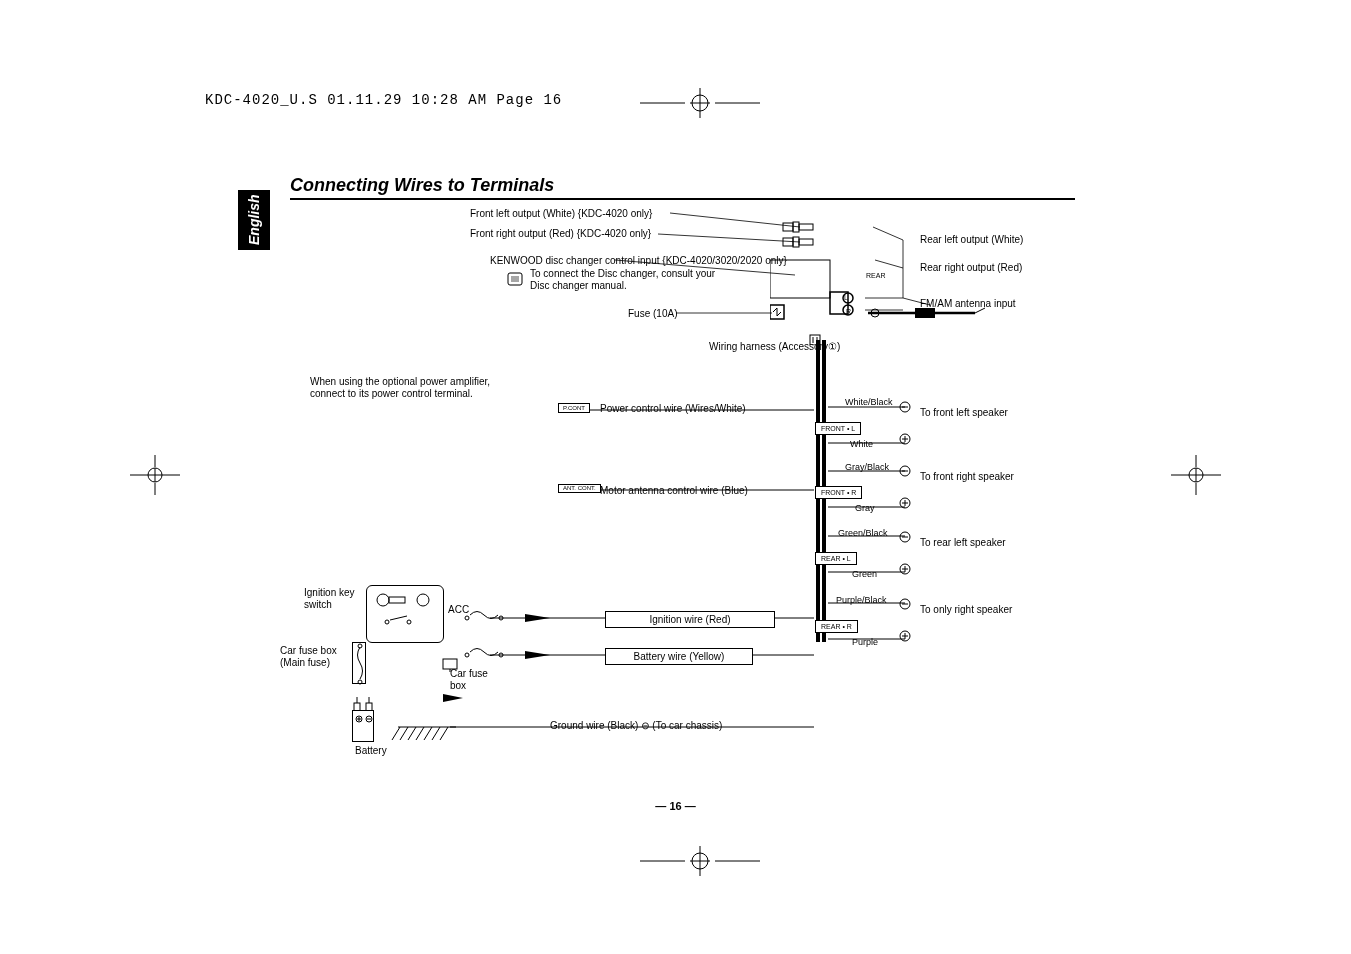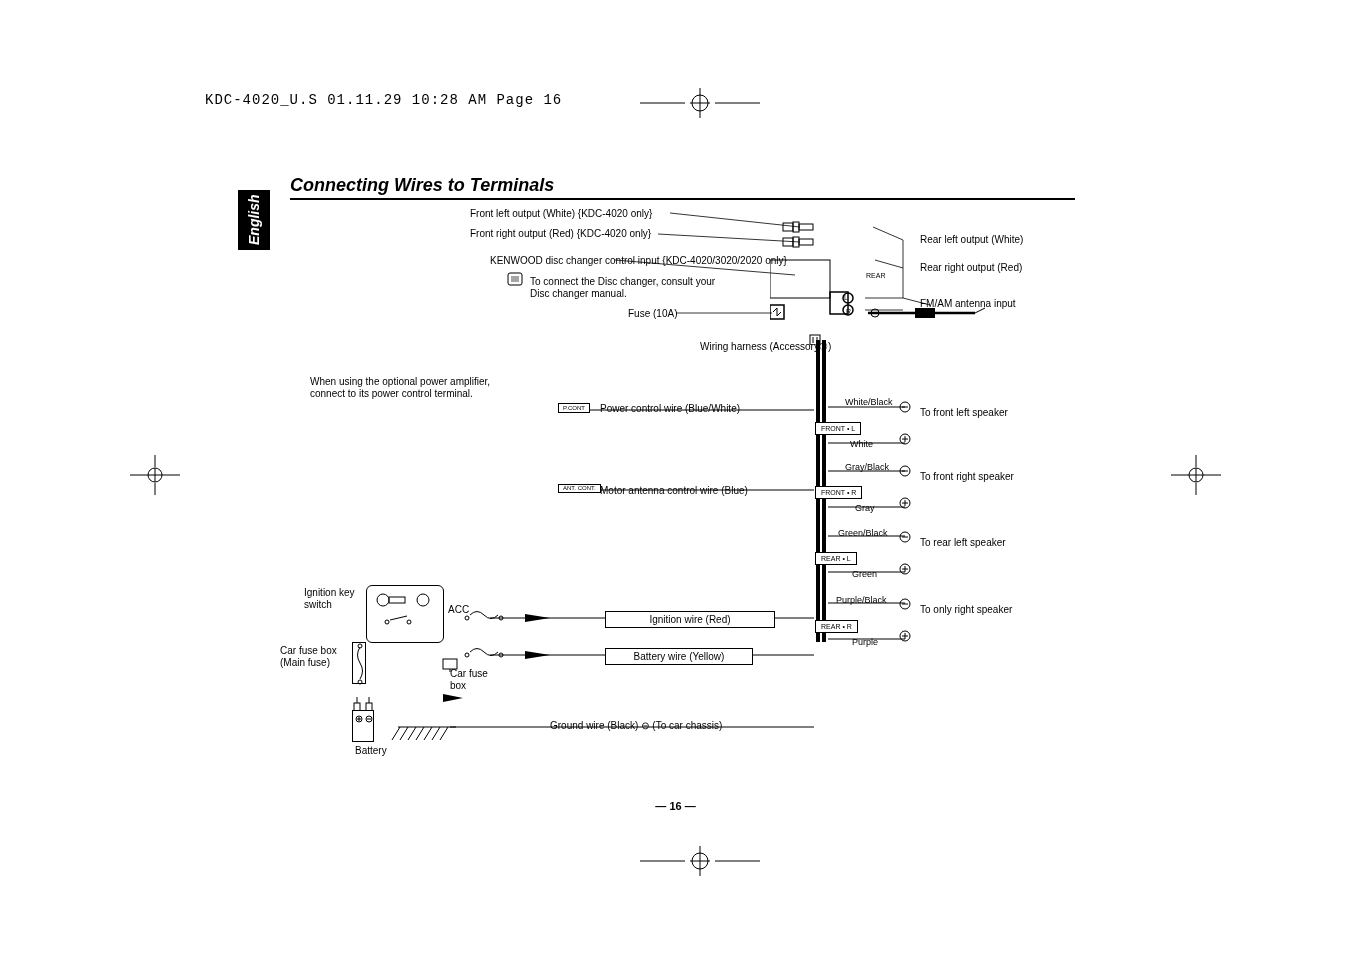--- a/index.html
+++ b/index.html
@@ -267,41 +267,41 @@
     <circle cx="197" cy="418" r="2" fill="none" stroke="#000"></circle>
     <circle cx="231" cy="418" r="2" fill="none" stroke="#000"></circle>
     <path d="M200 452 Q207 445 214 452 Q221 459 228 452" fill="none" stroke="#000"></path>
     <circle cx="197" cy="455" r="2" fill="none" stroke="#000"></circle>
     <circle cx="231" cy="455" r="2" fill="none" stroke="#000"></circle>
   </svg>
 
   <div class="label" style="top:8px;left:200px">Front left output (White) {KDC-4020 only}</div>
   <div class="label" style="top:28px;left:200px">Front right output (Red) {KDC-4020 only}</div>
   <div class="label" style="top:55px;left:220px">KENWOOD disc changer control input {KDC-4020/3020/2020 only}</div>
-  <div class="label" style="top:76px;left:260px;width:200px;line-height:1.2">To connect the Disc changer, consult your Disc changer manual.</div>
+  <div class="label" style="top:68px;left:260px;width:200px;line-height:1.2">To connect the Disc changer, consult your Disc changer manual.</div>
   <svg style="position:absolute;top:70px;left:236px;width:20px;height:20px" viewBox="0 0 20 20">
     <rect x="2" y="3" width="14" height="12" rx="2" fill="none" stroke="#000"></rect>
     <line x1="5" y1="7" x2="13" y2="7" stroke="#000" stroke-width="0.7"></line>
     <line x1="5" y1="9" x2="13" y2="9" stroke="#000" stroke-width="0.7"></line>
     <line x1="5" y1="11" x2="13" y2="11" stroke="#000" stroke-width="0.7"></line>
   </svg>
   <div class="label" style="top:108px;left:358px">Fuse (10A)</div>
 
   <div class="label" style="top:34px;left:650px;text-align:right">Rear left output (White)</div>
   <div class="label" style="top:62px;left:650px">Rear right output (Red)</div>
   <div class="label" style="top:98px;left:650px">FM/AM antenna input</div>
   <div class="label-xs" style="top:72px;left:596px">REAR</div>
   <div class="label-xs" style="top:94px;left:574px">L</div>
   <div class="label-xs" style="top:108px;left:576px">R</div>
 
-  <div class="label" style="top:141px;left:430px;line-height:1.2">Wiring harness (Accessory①)</div>
+  <div class="label" style="top:141px;left:439px;line-height:1.2">Wiring harness (Accessory①)</div>
 
   <div class="label" style="top:176px;left:40px;width:200px;line-height:1.2">When using the optional power amplifier, connect to its power control terminal.</div>
   <div class="small-box" style="top:203px;left:288px">P.CONT</div>
-  <div class="label" style="top:203px;left:330px">Power control wire (Blue/White)</div>
+  <div class="label" style="top:203px;left:330px">Power control wire (Wires/White)</div>
 
   <div class="small-box" style="top:284px;left:288px;line-height:0.9">ANT. CONT.</div>
   <div class="label" style="top:285px;left:330px">Motor antenna control wire (Blue)</div>
 
   <div class="label-sm" style="top:197px;left:575px">White/Black</div>
   <div class="speaker-box" style="top:222px;left:545px">FRONT • L</div>
   <div class="label-sm" style="top:239px;left:580px">White</div>
   <svg style="position:absolute;top:200px;left:628px;width:14px;height:14px">
       <circle cx="7" cy="7" r="5" fill="none" stroke="#000"></circle>
       <line x1="4" y1="7" x2="10" y2="7" stroke="#000"></line>

